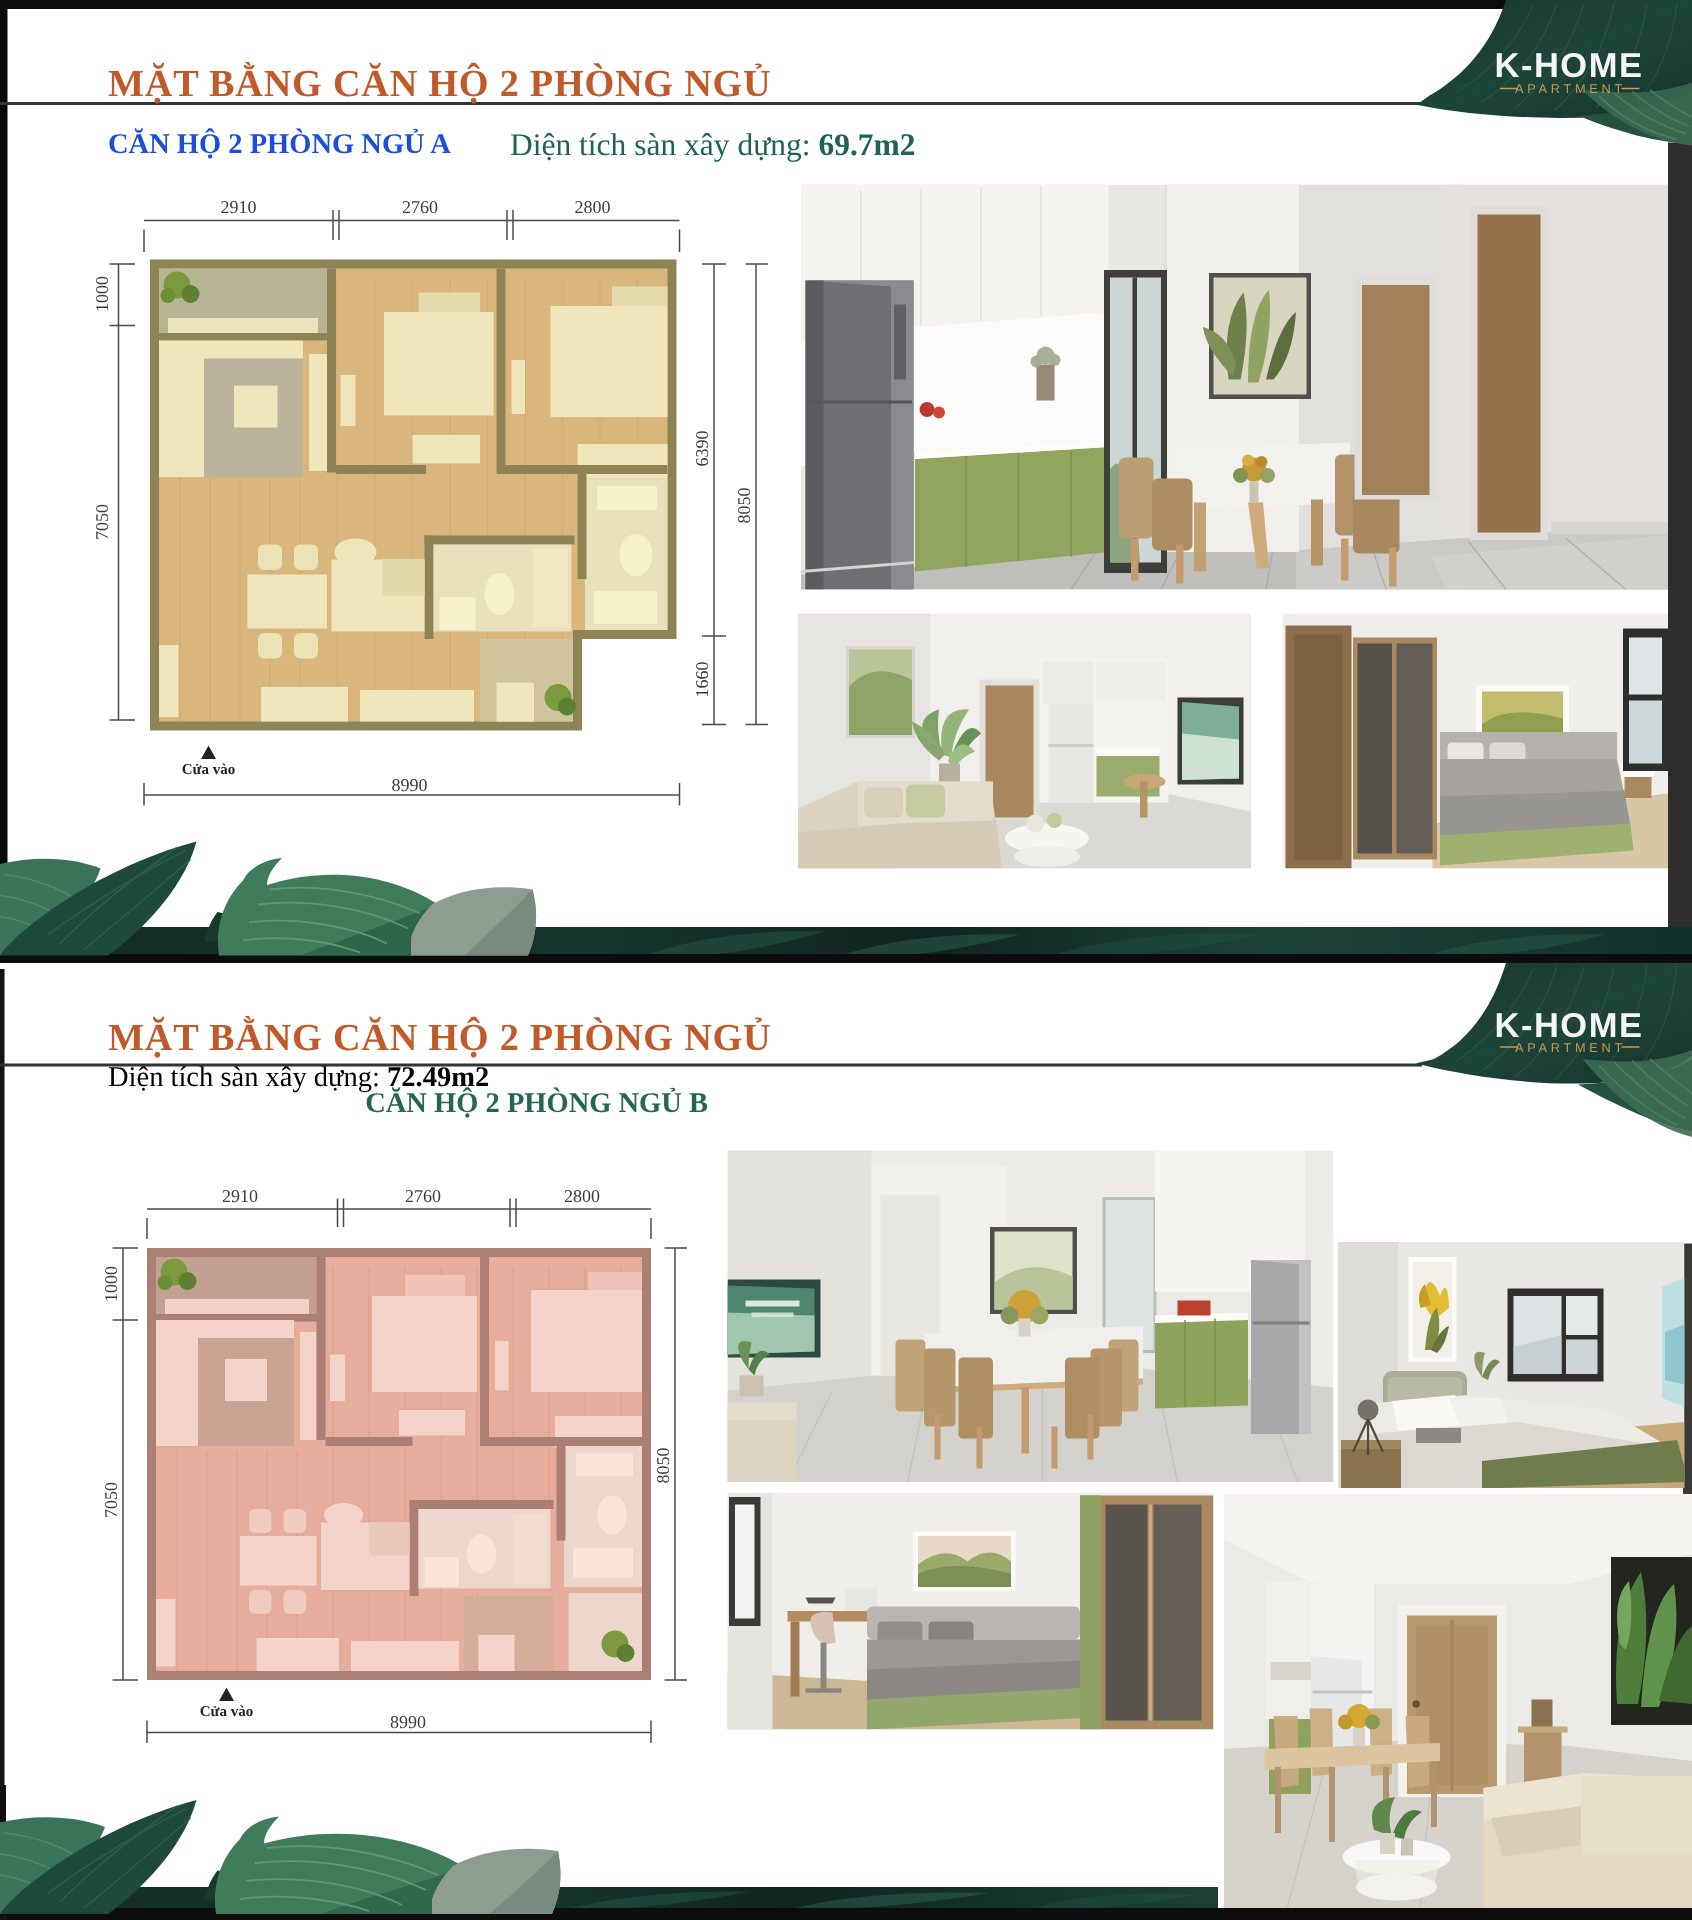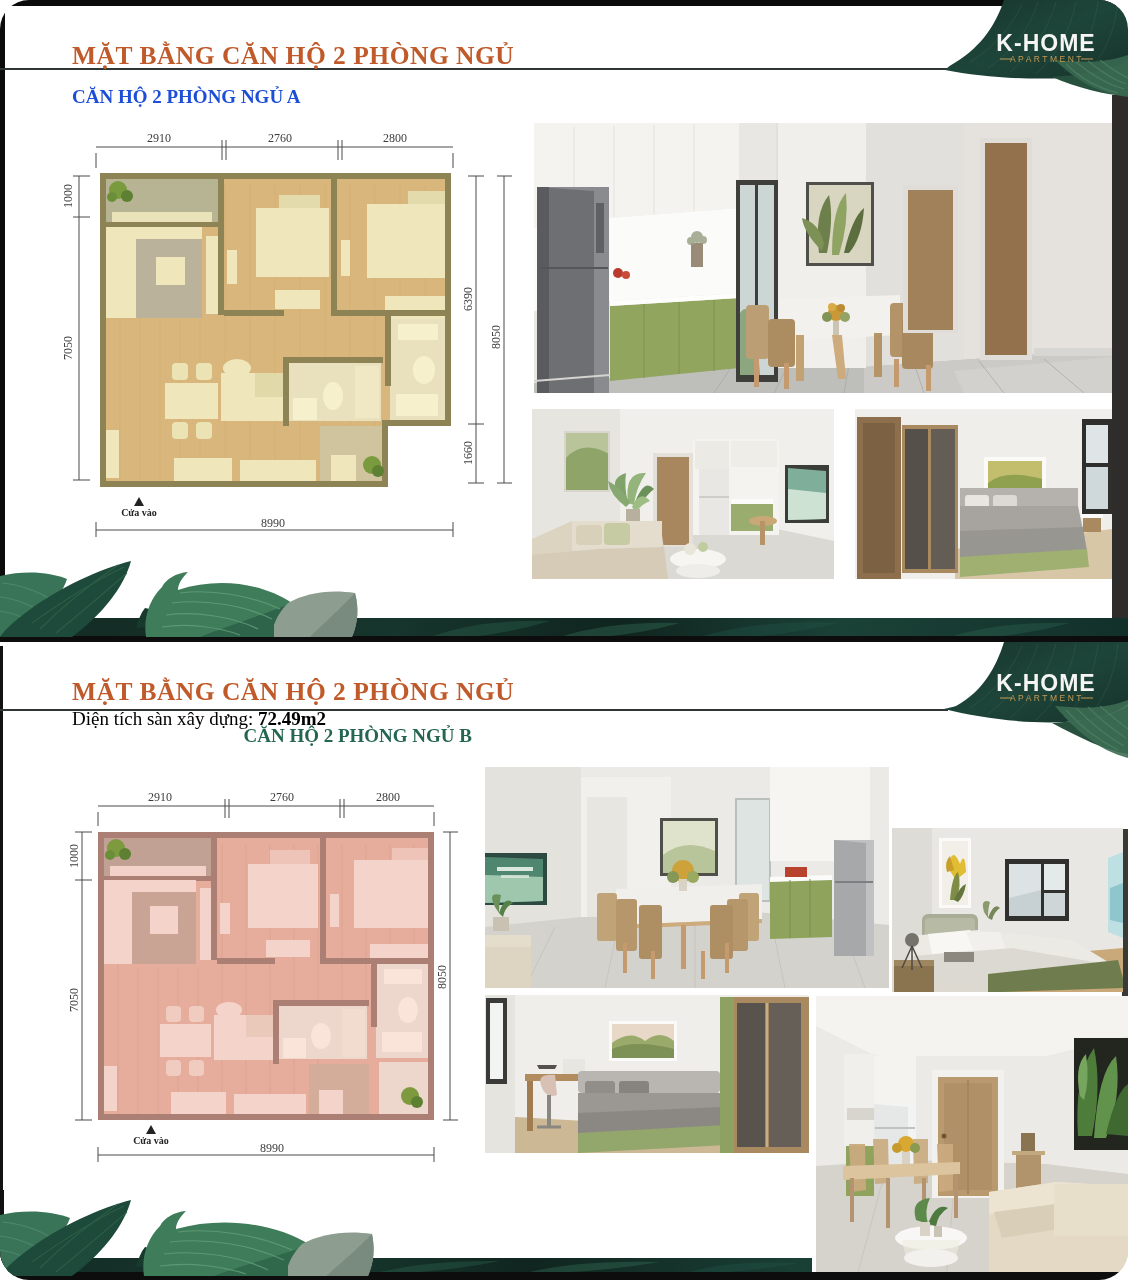--- a/index.html
+++ b/index.html
@@ -1,33 +1,34 @@
 <!DOCTYPE html>
 <html><head>
 <meta charset="utf-8">
 <style>
 html,body{margin:0;padding:0;}
 body{width:1128px;height:1280px;background:#fff;font-family:"Liberation Serif",serif;overflow:hidden;}
-#page{position:relative;width:1128px;height:1280px;background:#fff;overflow:hidden;border-radius:29px;}
+#page{position:relative;width:1128px;height:1280px;background:#fff;overflow:hidden;}
 .abs{position:absolute;}
 </style>
 </head>
 <body>
 <div id="page">
 
 <div class="abs" style="left:0;top:0;width:1128px;height:6px;background:#0b0b0b;"></div>
 <div class="abs" style="left:0;top:0;width:5px;height:636px;background:#0b0b0b;"></div>
 <div class="abs" style="left:1112px;top:95px;width:16px;height:545px;background:#2e2d2b;"></div>
 <div class="abs" style="left:1122px;top:829px;width:6px;height:181px;background:#3a3a35;"></div>
 <div class="abs" style="left:0;top:646px;width:3px;height:634px;background:#131313;"></div>
 <div class="abs" style="left:0;top:68px;width:948px;height:2px;background:#2f3733;"></div>
 <div class="abs" style="left:0;top:709px;width:948px;height:2px;background:#2f3733;"></div>
 
 <div class="abs" style="left:72px;top:41px;width:600px;font-size:25.5px;font-weight:bold;color:#c05a2a;letter-spacing:0.5px;">MẶT BẰNG CĂN HỘ 2 PHÒNG NGỦ</div>
 <div class="abs" style="left:72px;top:86px;width:400px;font-size:19px;font-weight:bold;color:#1d4ed8;">CĂN HỘ 2 PHÒNG NGỦ A</div>
+<div class="abs" style="left:340px;top:84px;width:400px;font-size:21px;color:#1e6354;">Diện tích sàn xây dựng: <b>69.7m2</b></div>
 
 <svg class="abs" style="left:55px;top:125px;" width="460" height="420" viewBox="55 125 460 420">
 <g font-family="Liberation Serif,serif" fill="#3c3c3c">
 
   <path d="M100,173 L451,173 L451,426 L388,426 L388,487 L100,487 Z" fill="#8d8355"></path>
   <path d="M106,179 L445,179 L445,420 L382,420 L382,481 L106,481 Z" fill="#d9b77c"></path>
   <g stroke="#c9a267" stroke-width="1" opacity="0.4">
     <line x1="120" y1="230" x2="120" y2="481"></line>
           <line x1="140" y1="230" x2="140" y2="481"></line>
     <line x1="160" y1="320" x2="160" y2="481"></line>

